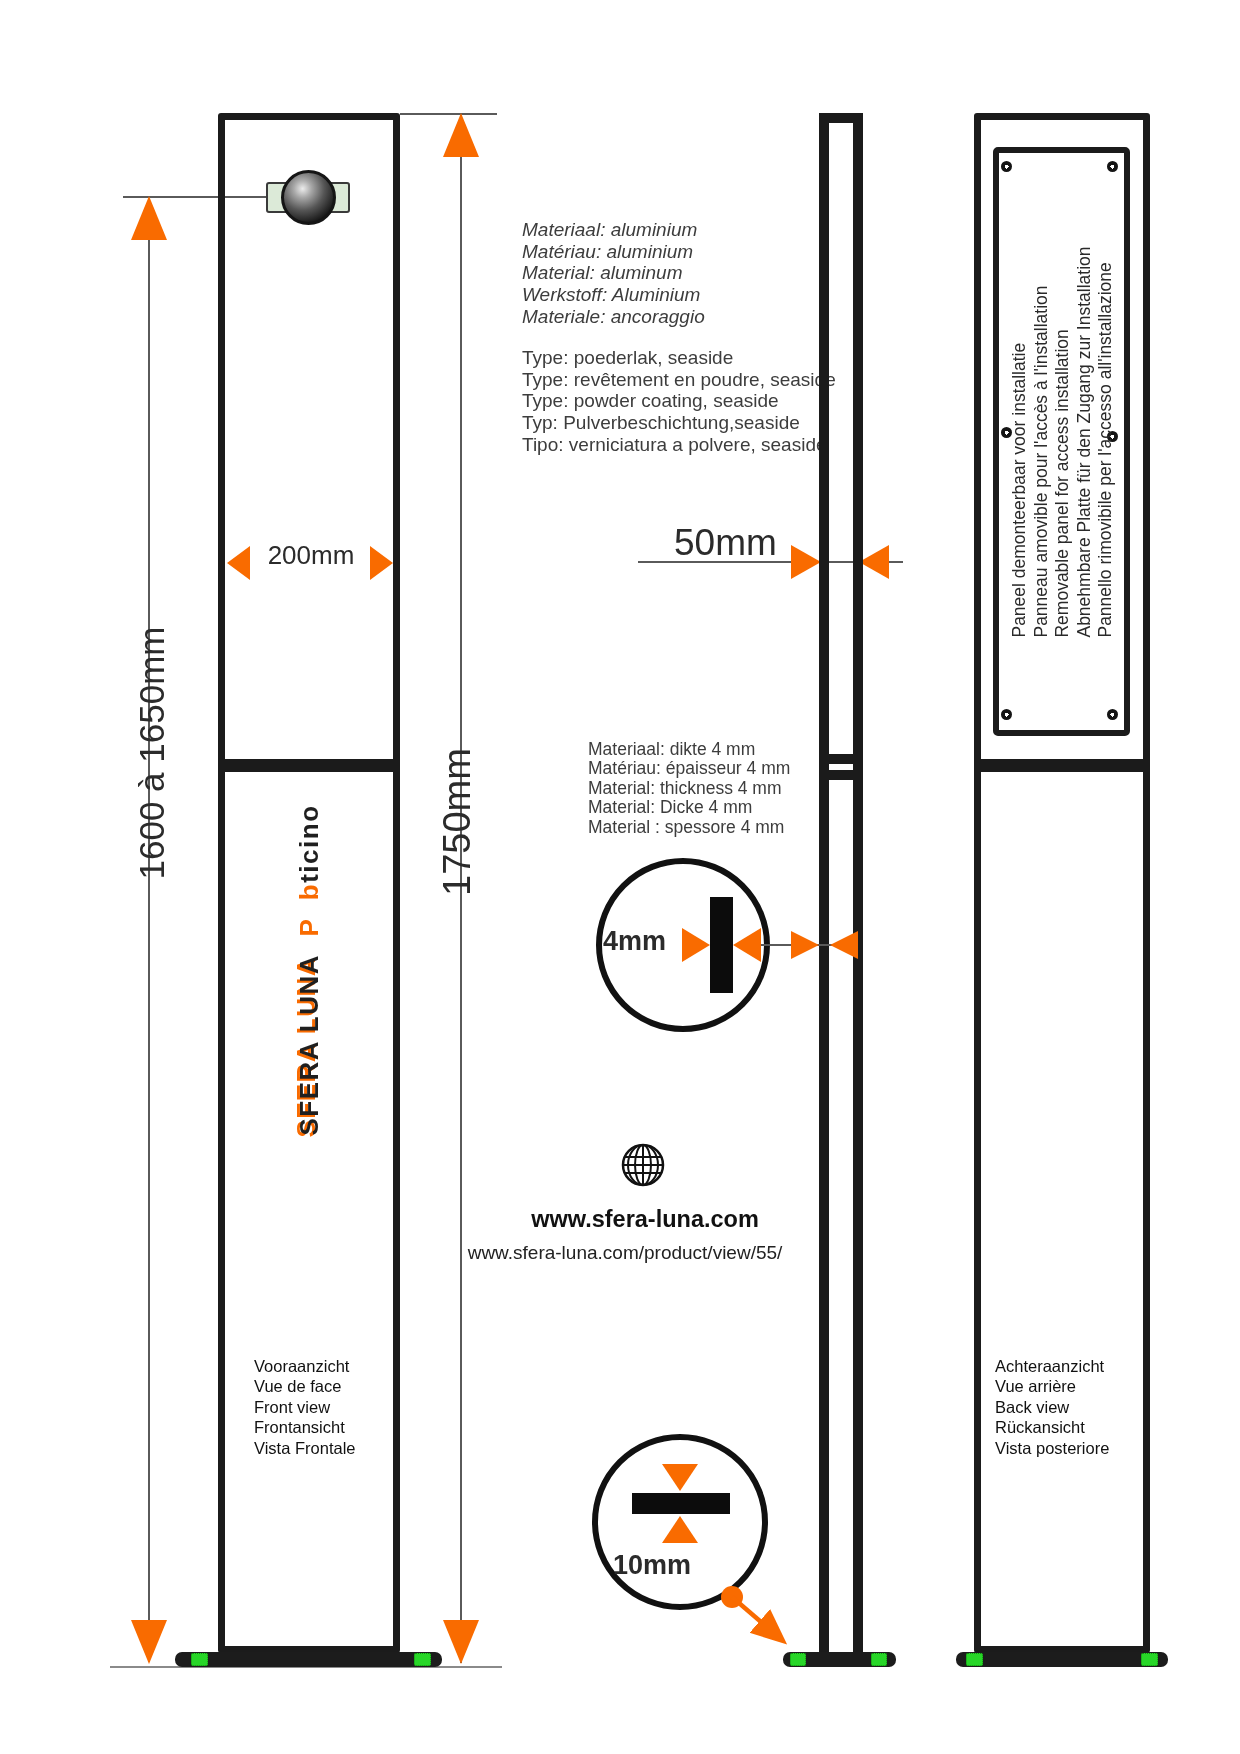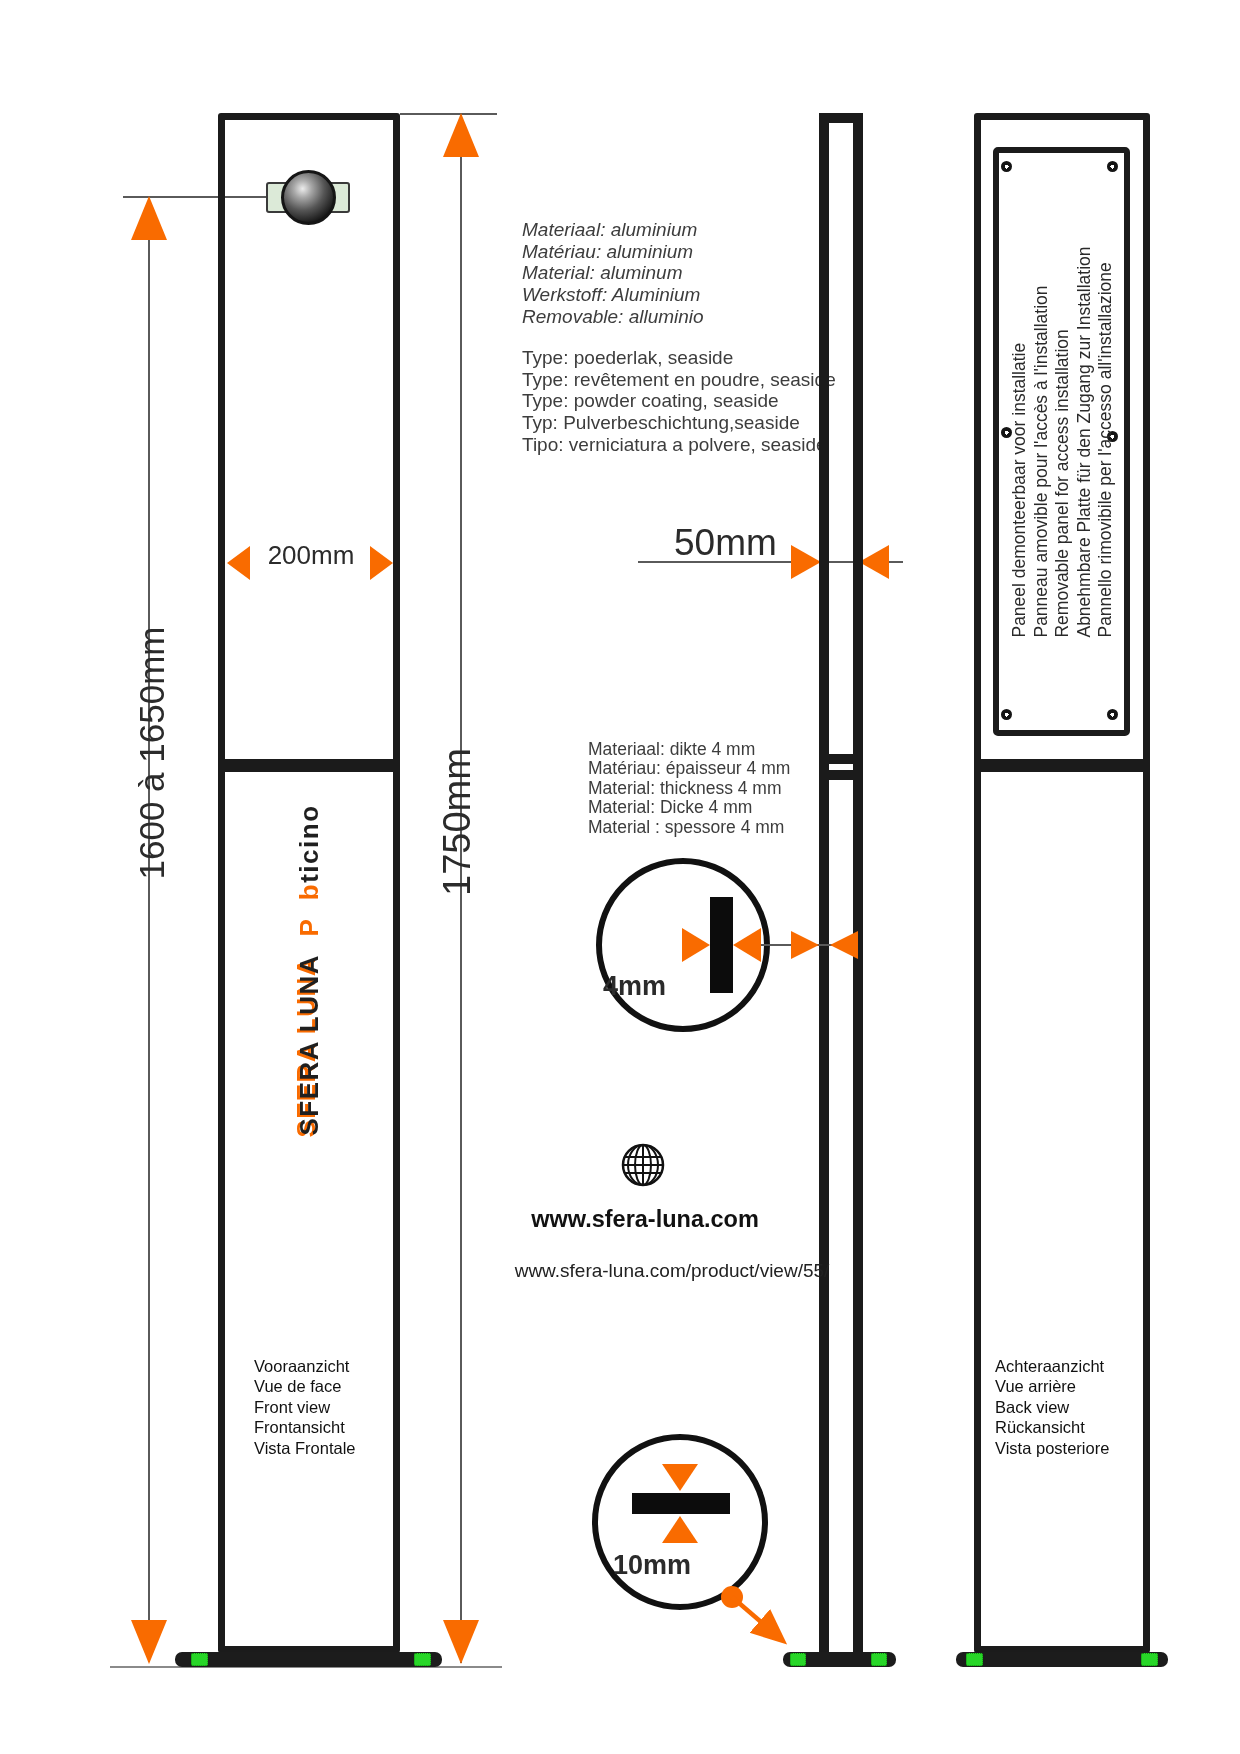--- a/index.html
+++ b/index.html
@@ -98,21 +98,21 @@
 
   <div class="baseplate" style="left:175px;top:1652px;width:267px;height:15px;"></div>
   <div class="bolt" style="left:191px;top:1653px;width:17px;height:13px;"></div>
   <div class="bolt" style="left:414px;top:1653px;width:17px;height:13px;"></div>
 
   <div class="tblock" style="left:522px;top:219px;font-size:19px;line-height:21.7px;font-style:italic;">
     <div>Materiaal: aluminium</div>
     <div>Matériau: aluminium</div>
     <div>Material: aluminum</div>
     <div>Werkstoff: Aluminium</div>
-    <div>Removable: alluminio</div>
+    <div>Materiale: ancoraggio</div>
   </div>
 
   <div class="tblock" style="left:522px;top:347px;font-size:19px;line-height:21.7px;">
     <div>Type: poederlak, seaside</div>
     <div>Type: revêtement en poudre, seaside</div>
     <div>Type: powder coating, seaside</div>
     <div>Typ: Pulverbeschichtung,seaside</div>
     <div>Tipo: verniciatura a polvere, seaside</div>
   </div>
 
@@ -132,38 +132,38 @@
   <div class="tblock" style="left:588px;top:740px;font-size:17.5px;line-height:19.4px;">
     <div>Materiaal: dikte 4 mm</div>
     <div>Matériau: épaisseur 4 mm</div>
     <div>Material: thickness 4 mm</div>
     <div>Material: Dicke 4 mm</div>
     <div>Material : spessore 4 mm</div>
   </div>
 
   <div class="detail-circle" style="left:596px;top:858px;width:174px;height:174px;"></div>
   <div class="blackfill" style="left:710px;top:897px;width:23px;height:96px;"></div>
-  <div class="dim-label" style="left:603px;top:926px;font-size:27px;font-weight:bold;margin-top:45px;">4mm</div>
+  <div class="dim-label" style="left:603px;top:926px;font-size:27px;font-weight:bold;">4mm</div>
   <div class="tri tri-right-med" style="left:682px;top:928px;"></div>
   <div class="tri tri-left-med" style="left:733px;top:928px;"></div>
   <div class="thinline" style="left:761px;top:944px;width:80px;height:2px;"></div>
   <div class="tri tri-right-sm" style="left:791px;top:931px;"></div>
   <div class="tri tri-left-sm" style="left:830px;top:931px;"></div>
 
   <svg class="abs" style="left:620px;top:1142px;" width="46" height="46" viewBox="0 0 46 46">
     <circle cx="23" cy="23" r="20" fill="none" stroke="#111" stroke-width="2.5"></circle>
     <ellipse cx="23" cy="23" rx="8" ry="20" fill="none" stroke="#111" stroke-width="2"></ellipse>
     <ellipse cx="23" cy="23" rx="15" ry="20" fill="none" stroke="#111" stroke-width="2"></ellipse>
     <line x1="23" y1="3" x2="23" y2="43" stroke="#111" stroke-width="2"></line>
     <line x1="4.7" y1="15" x2="41.3" y2="15" stroke="#111" stroke-width="2"></line>
     <line x1="3" y1="23" x2="43" y2="23" stroke="#111" stroke-width="2"></line>
     <line x1="4.7" y1="31" x2="41.3" y2="31" stroke="#111" stroke-width="2"></line>
   </svg>
   <div class="site-title" style="left:500px;top:1206px;width:290px;">www.sfera-luna.com</div>
-  <div class="site-url" style="left:492px;top:1242px;width:360px;margin-top:18px;">www.sfera-luna.com/product/view/55/</div>
+  <div class="site-url" style="left:445px;top:1242px;width:360px;">www.sfera-luna.com/product/view/55/</div>
 
   <div class="detail-circle" style="left:592px;top:1434px;width:176px;height:176px;"></div>
   <div class="blackfill" style="left:632px;top:1493px;width:98px;height:21px;"></div>
   <div class="tri tri-down-sm" style="left:662px;top:1464px;"></div>
   <div class="tri tri-up-sm" style="left:662px;top:1516px;"></div>
   <div class="dim-label" style="left:584px;top:1550px;width:136px;text-align:center;font-size:27px;font-weight:bold;">10mm</div>
   <svg class="abs" style="left:714px;top:1580px;" width="100" height="85" viewBox="0 0 100 85">
     <defs>
       <marker id="ah" markerWidth="9" markerHeight="9" refX="6.5" refY="3.5" orient="auto">
         <path d="M0,0 L8,3.5 L0,7 Z" fill="#F96B00"></path>

